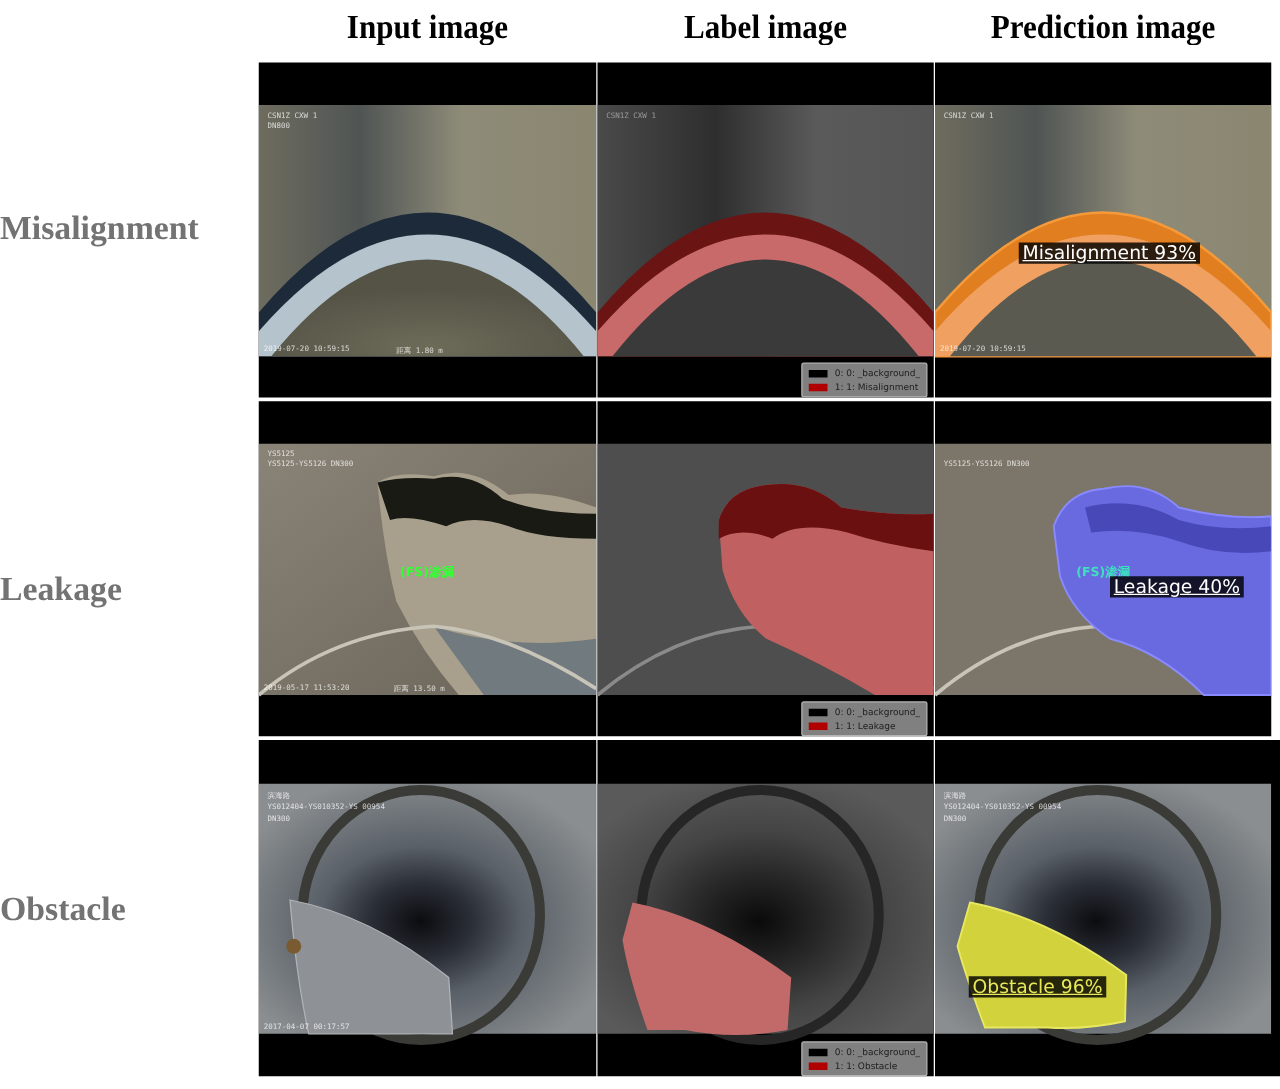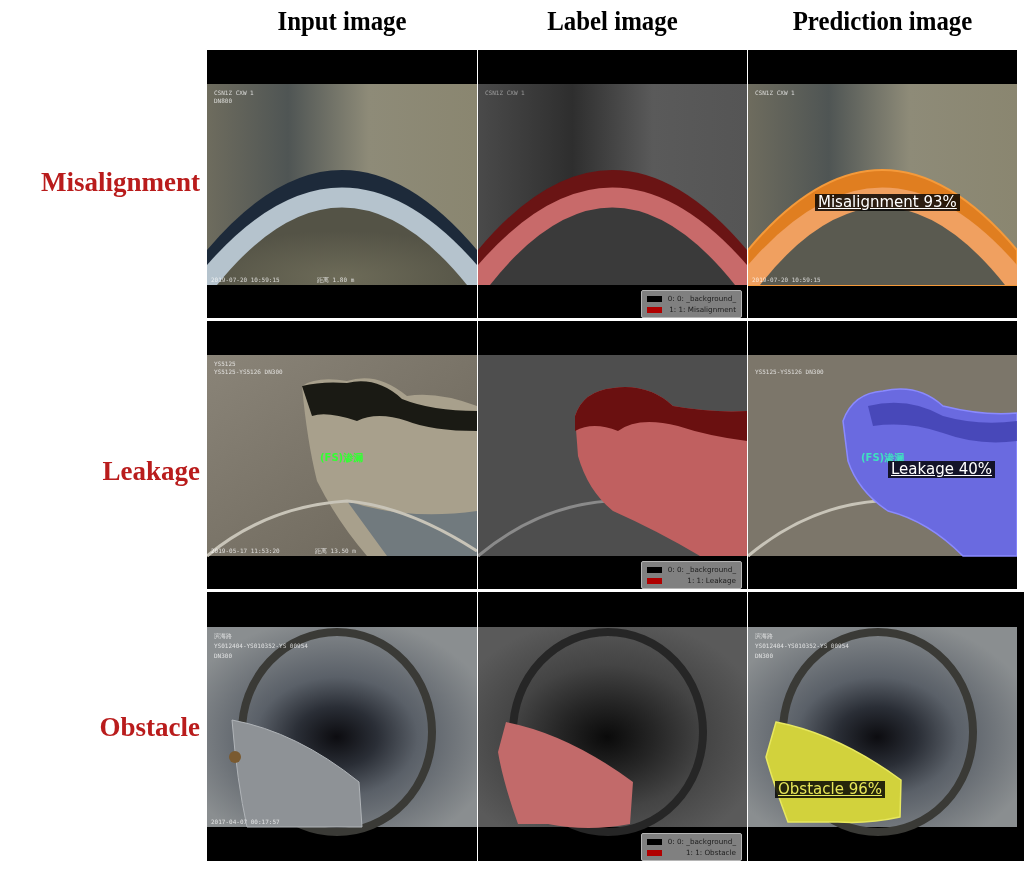--- a/index.html
+++ b/index.html
@@ -1,22 +1,22 @@
 <!DOCTYPE html>
 <html><head>
 <meta charset="utf-8">
 <style>
   html, body { margin:0; padding:0; background:#ffffff; }
   body { width:1024px; height:871px; position:relative; overflow:hidden; font-family:"Liberation Serif", "DejaVu Serif", serif; }
   .col-head { position:absolute; top:4px; height:34px; font-family:"Liberation Serif", serif; font-weight:bold; font-size:27px; color:#000; text-align:center; line-height:34px; transform:scaleX(0.92); transform-origin:center; white-space:nowrap; }
-  .row-head { position:absolute; left:0; width:200px; font-family:"Liberation Serif", serif; font-weight:bold; font-size:27px; color:#b91c1c; text-align:right; white-space:nowrap; line-height:30px; }
+  .row-head { position:absolute; left:0; width:200px; font-family:"Liberation Serif", serif; font-weight:bold; font-size:27px; color:#737373; text-align:left; white-space:nowrap; line-height:30px; }
   .panel { position:absolute; background:#000; overflow:hidden; }
   .panel svg { position:absolute; left:0; top:0; }
   .legend { position:absolute; right:5px; background:rgba(150,150,150,0.85); border:1px solid #b5b5b5; border-radius:2px; padding:2px 5px 2px 5px; font-family:"DejaVu Sans", sans-serif; font-size:7.2px; color:#202020; }
-  .legend .item { display:flex; align-items:center; height:11px; white-space:nowrap;justify-content:space-between; }
+  .legend .item { display:flex; align-items:center; height:11px; white-space:nowrap; }
   .legend .sw { width:15px; height:6px; margin-right:6px; display:inline-block; }
   .pred-label { position:absolute; background:rgba(0,0,0,0.82); font-family:"DejaVu Sans", sans-serif; font-size:15px; line-height:17px; padding:0 3px; white-space:nowrap;text-decoration:underline; }
   .osd { position:absolute; font-family:"DejaVu Sans Mono", monospace; font-size:6px; color:rgba(255,255,255,0.75); white-space:nowrap; }
   .green-osd { position:absolute; font-family:"DejaVu Sans", sans-serif; font-weight:bold; font-size:10px; color:#33ff33; white-space:nowrap; }
 </style>
 </head>
 <body>
 
 <div class="col-head" style="left:207px; width:270px;">Input image</div>
 <div class="col-head" style="left:478px; width:269px;">Label image</div>

